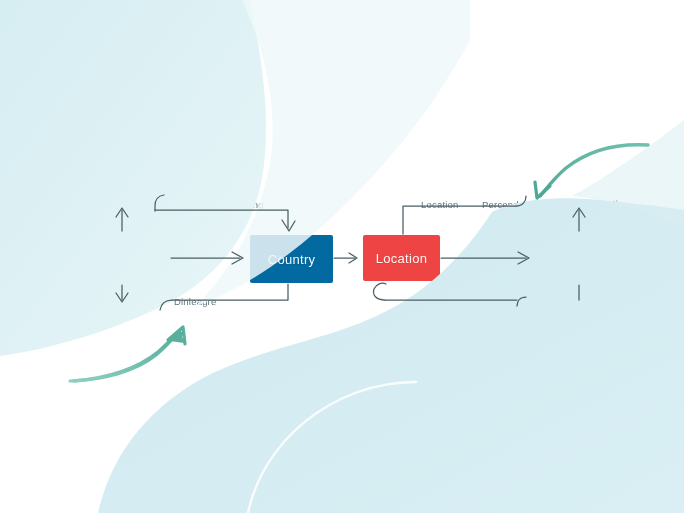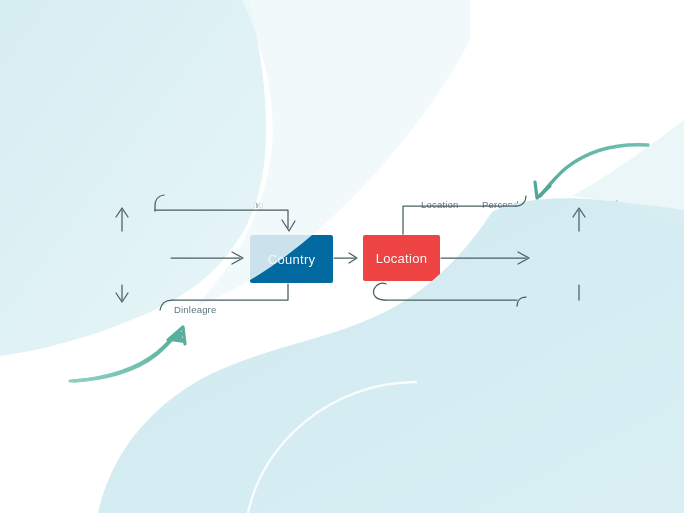--- a/index.html
+++ b/index.html
@@ -204,19 +204,19 @@
   <div class="edge-label" style="left:233px; top:199px;">Seuing</div>
 
   <div class="edge-label" style="left:421px; top:199px;">Location</div>
 
   <div class="edge-label" style="left:482px; top:199px;">Percend</div>
 
   <div class="edge-label" style="left:553px; top:198px;">Branels Net Mlo</div>
 
   <div class="edge-label" style="left:88px; top:305px;">Brrosed</div>
 
-  <div class="edge-label" style="left:174px; top:296px;margin-top:8px;">Dinleagre</div>
+  <div class="edge-label" style="left:174px; top:296px;">Dinleagre</div>
 
   <div class="edge-label" style="left:476px; top:302px;">Enerand</div>
 
   <div class="edge-label" style="left:541px; top:305px;">Cormnlity Coles</div>
 
 </div>
 
 </body></html>

